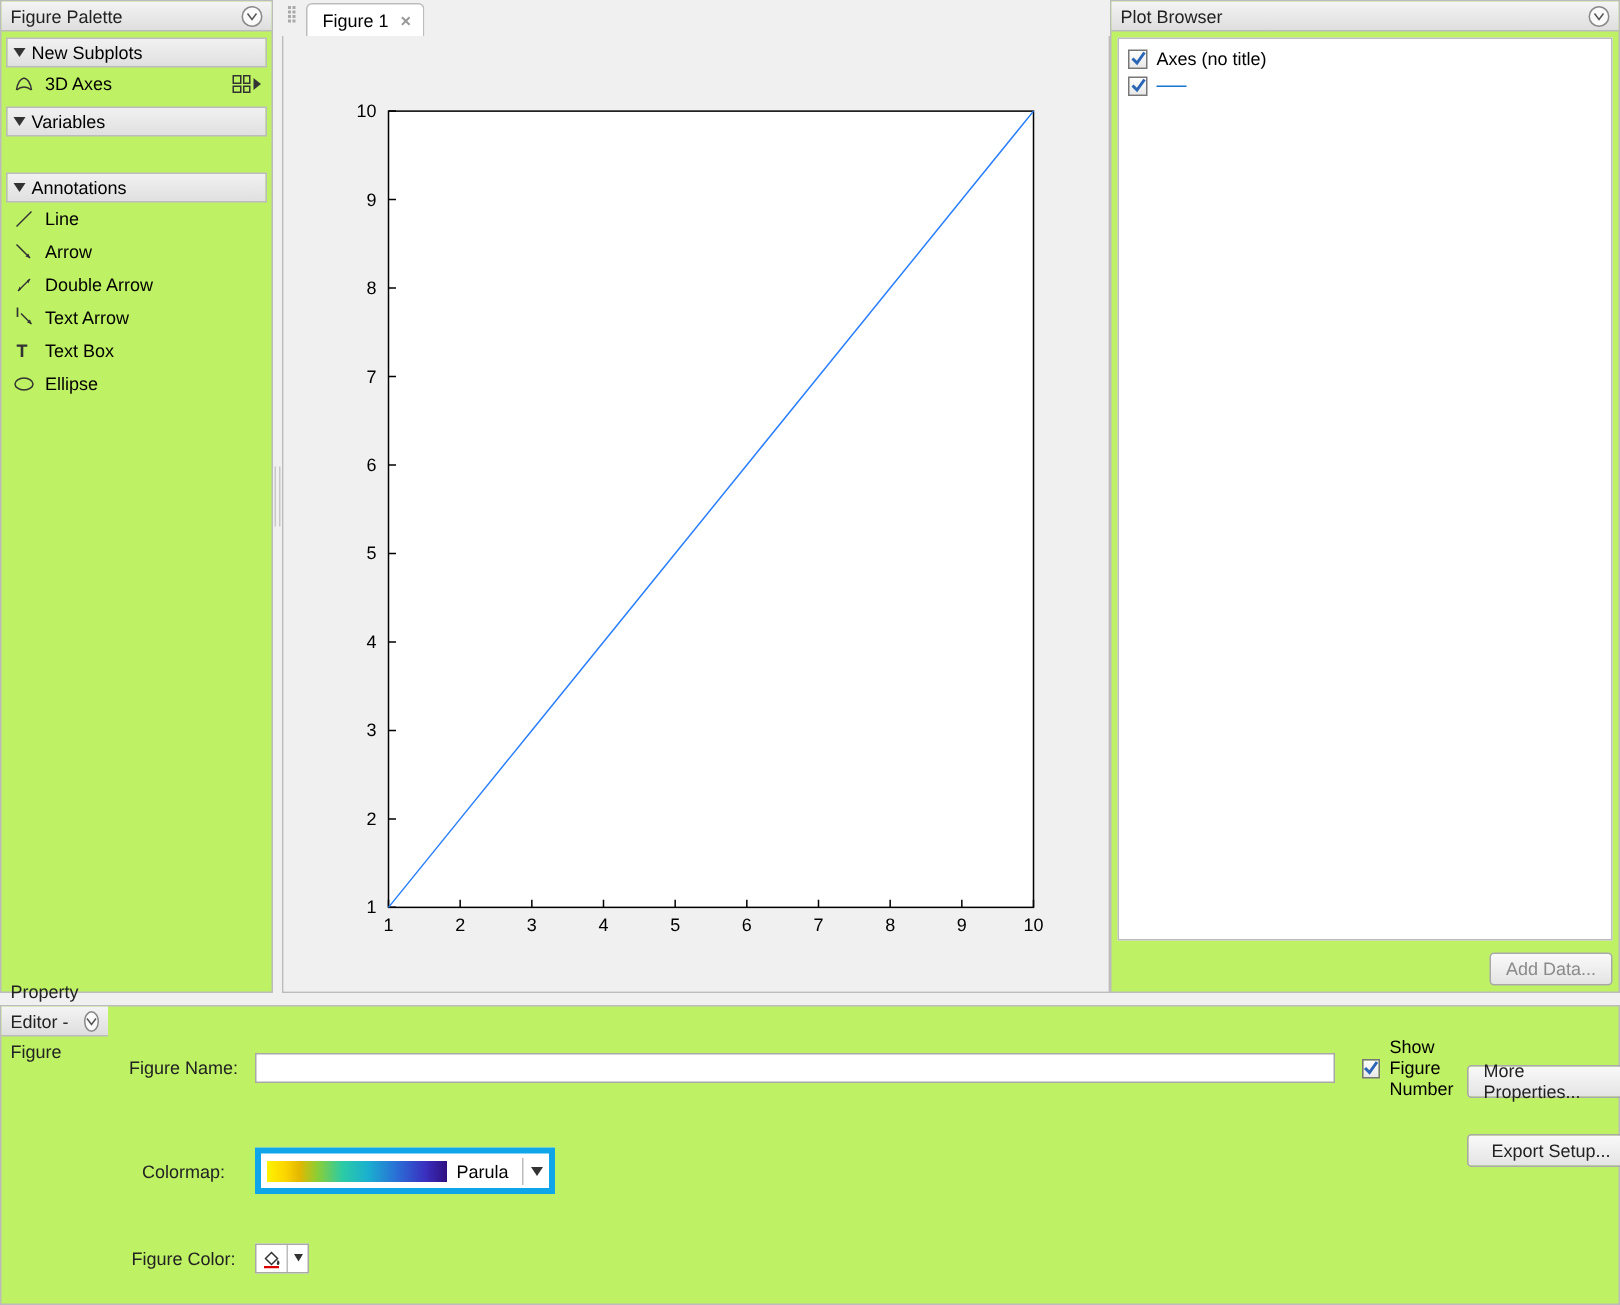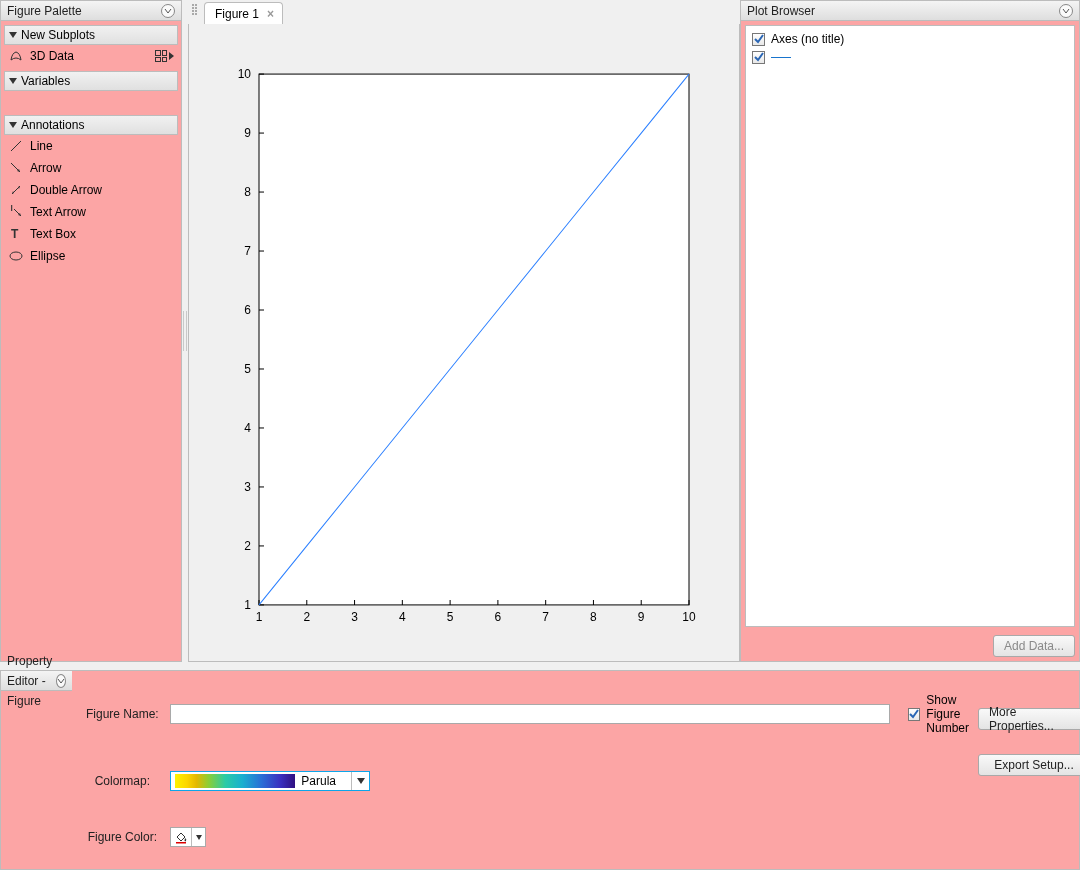--- a/index.html
+++ b/index.html
@@ -1,19 +1,19 @@
 <!DOCTYPE html>
 <html><head>
 <meta charset="utf-8">
 <style>
   * { box-sizing: border-box; font-family: "Segoe UI", Tahoma, sans-serif; font-size: 12px; }
   html, body { margin: 0; padding: 0; width: 1080px; height: 870px; background: #f0f0f0; color: #000; }
   .root { display: flex; flex-direction: column; width: 1080px; height: 870px; }
   .upper { display: flex; height: 662px; }
-  .panel { border: 1px solid #bcbcbc; background: #fca5a5; position: relative; }
+  .panel { border: 1px solid #bcbcbc; background: #bef264; position: relative; }
   .panel-header {
     height: 20px; line-height: 20px; padding: 0 6px;
     background: linear-gradient(#f4f4f4,#dedede);
     border-bottom: 1px solid #bcbcbc;
     display: flex; align-items: center; justify-content: space-between;
     font-size: 12px; color: #222;
   }
   .minimize-btn {
     width: 14px; height: 14px; border: 1px solid #888; border-radius: 50%;
     display: flex; align-items: center; justify-content: center; background: #fafafa;
@@ -70,21 +70,21 @@
   
   .property-editor { flex:1; border:1px solid #bcbcbc; margin-top:8px; display:flex; }
   .pe-body { padding:8px 10px; display:grid; grid-template-columns: 80px 720px auto 1fr; column-gap:8px; row-gap:8px; align-items:center;}
   .pe-label { text-align:center; color:#222; }
   input.textfield {
     width:100%; height:20px; border:1px solid #a9a9a9; background:#fff; padding:0 4px;
   }
   .check-wrap { display:flex; align-items:center; gap:6px; justify-content:flex-start; padding-left:10px;}
   .right-btn-col { display:flex; flex-direction:column; gap:24px; grid-column:4; grid-row:1 / span 2; align-items:flex-end;}
   .right-btn-col .btn { width:112px; justify-content:center;}
-  .colormap-combo { display:flex; align-items:center; height:20px; border:1px solid #0ea5e9; background:#fff; width:200px;}
+  .colormap-combo { display:flex; align-items:center; height:31px; border:4px solid #0ea5e9; background:#fff; width:200px;}
   .colormap-strip { height:14px; width:120px; margin:0 4px; background:linear-gradient(to right,#fef200 0%,#fcd600 10%,#e3b800 18%,#8bce36 28%,#2bcba6 42%,#1ab0cf 56%,#2a6fd6 72%,#3a2fbf 88%,#301080 100%);}
   .colormap-name { flex:1; padding-left:2px;}
   .combo-arrow { width:18px; height:18px; border-left:1px solid #bcbcbc; display:flex; align-items:center; justify-content:center;}
   .color-picker { display:inline-flex; height:20px; border:1px solid #a9a9a9; background:#fff; align-items:center;}
   .color-picker .bucket { width:20px; display:flex; align-items:center; justify-content:center;}
   .color-picker .drop { width:14px; border-left:1px solid #bcbcbc; display:flex; align-items:center; justify-content:center; height:100%;}
 
   
   .vsplit { width:6px; background:#f0f0f0; display:flex; align-items:center; justify-content:center;}
   .vsplit-in { width:4px; height:40px; border-left:1px solid #c8c8c8; border-right:1px solid #c8c8c8;}
@@ -111,21 +111,21 @@
         </div>
         <div class="fp-item">
           <div class="fp-item-left">
             <span class="fp-icon">
               <svg width="16" height="12" viewBox="0 0 16 12">
                   <path d="M3 10 Q8 6 13 10" fill="none" stroke="#333"></path>
                   <path d="M3 10 Q4 3 8 2" fill="none" stroke="#333"></path>
                   <path d="M13 10 Q12 3 8 2" fill="none" stroke="#333"></path>
                 </svg>
             </span>
-            <span>3D Data</span>
+            <span>3D Axes</span>
           </div>
           <span class="grid-expand">
             <span class="grid-icon">
                 <div></div>
                 <div></div>
                 <div></div>
                 <div></div>
               </span>
             <span class="small-tri"></span>
           </span>

